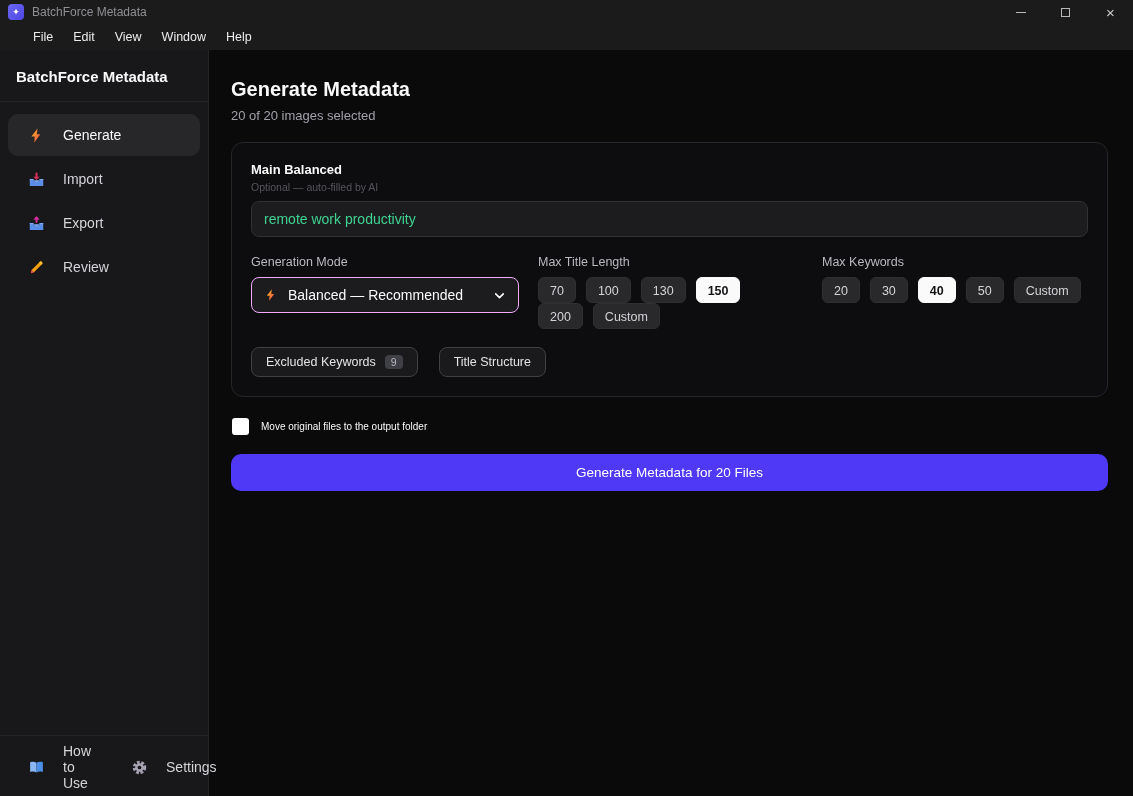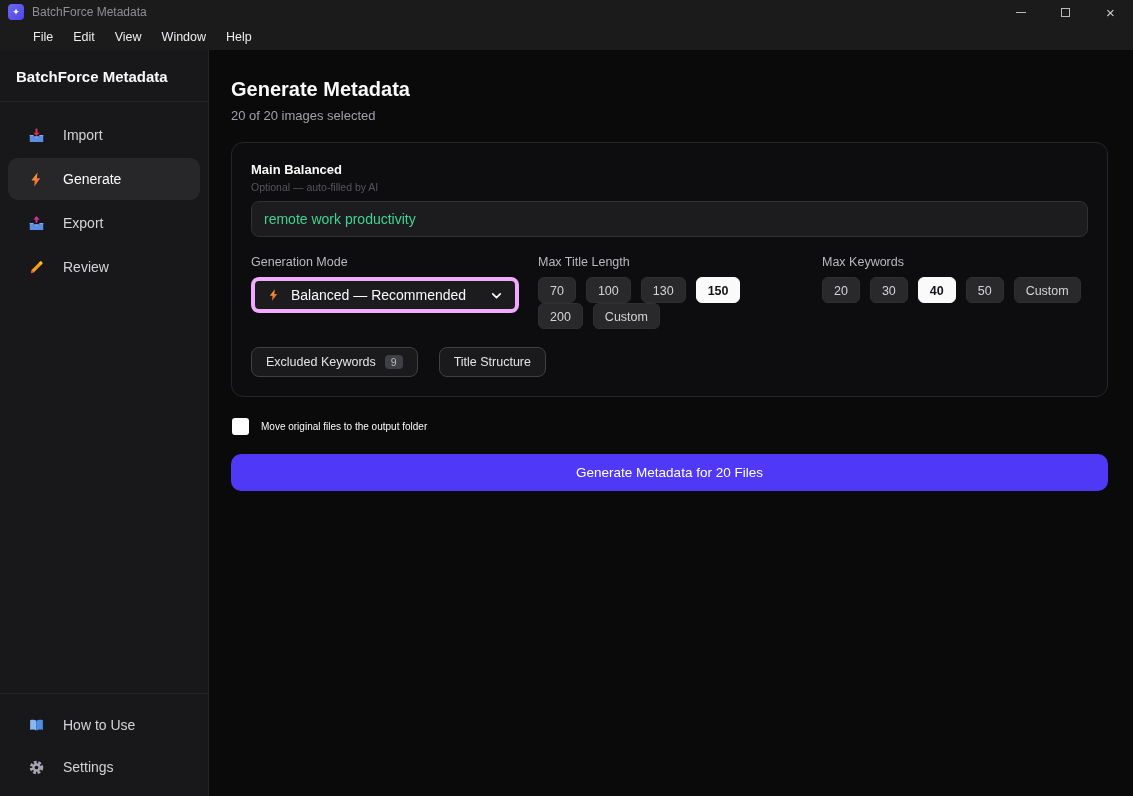--- a/index.html
+++ b/index.html
@@ -55,21 +55,21 @@
   .nav { padding:12px 8px; display:flex; flex-direction:column; gap:2px; }
   .nav-item {
     height:42px; border-radius:10px; display:flex; align-items:center;
     padding:0 20px; gap:18px; cursor:pointer; color:#d4d4d8; font-size:14px;
   }
   .nav-item.active { background:#27272a; color:#fafafa; }
   .nav-icon { width:17px; height:17px; display:flex; align-items:center; justify-content:center; flex:0 0 auto; }
   .nav-icon svg { width:17px; height:17px; }
   .sidebar-footer {
     margin-top:auto; border-top:1px solid #242428; padding:10px 8px 8px 8px;
-    display:flex; flex-direction:column; gap:0px;
+    display:flex; flex-direction:row; gap:0px;
   }
 
   
   .main { flex:1; padding:28px 25px 0 22px; }
   .page-title { font-size:20px; font-weight:bold; color:#fafafa; }
   .page-subtitle { font-size:13px; color:#a1a1aa; margin-top:7px; }
 
   .card {
     margin-top:19px; background:#0d0d0f; border:1px solid #26262a;
     border-radius:12px; padding:19px; 
@@ -84,21 +84,21 @@
   }
 
   .controls-row { display:flex; margin-top:18px; }
   .ctrl-label { font-size:12.5px; color:#b9b9c0; }
   .col-mode { width:268px; margin-right:19px; }
   .col-title { width:284px; }
   .col-keywords { flex:1; }
 
   .select-box {
     margin-top:8px; width:268px; height:36px; border-radius:8px;
-    background:#1c1c1f; border:4px solid #f0abfc;
+    background:#1c1c1f; border:1px solid #f0abfc;
     display:flex; align-items:center; padding:0 12px; cursor:pointer;
   }
   .select-box svg.bolt { width:14px; height:14px; }
   .select-label { margin-left:10px; font-size:14px; color:#fafafa; }
   .select-box .chev { margin-left:auto; width:13px; height:13px; }
 
   .chip-group { margin-top:8px; display:flex; flex-wrap:wrap; gap:0 10px; max-width:240px; }
   .chip {
     height:26px; line-height:26px; padding:0 11px; border-radius:6px;
     background:#29292c; color:#d4d4d8; font-size:12.5px; cursor:pointer;
@@ -155,45 +155,45 @@
 </div>
 
 <div class="app">
 
   <div class="sidebar">
     <div class="sidebar-header">
       <div class="sidebar-header-title">BatchForce Metadata</div>
     </div>
 
     <div class="nav">
-      <div class="nav-item">
-        <span class="nav-icon">
-          <svg viewBox="0 0 24 24">
-            <rect x="10.6" y="2" width="2.8" height="7" rx="1" fill="#d5305a"></rect>
-            <path d="M7.6 8h8.8L12 12.8z" fill="#d5305a"></path>
-            <path d="M2.5 11.2h5.1a4.4 4.4 0 0 0 8.8 0h5.1V21h-19z" fill="#5b8ee6"></path>
-            <path d="M2.5 11.2h5.1a4.4 4.4 0 0 0 8.8 0h5.1v2h-19z" fill="#7fa8ef"></path>
-          </svg>
-        </span>
-        <span>Import</span>
-      </div>
-
       <div class="nav-item active">
         <span class="nav-icon">
           <svg viewBox="0 0 24 24">
             <defs>
               <linearGradient id="boltGrad" x1="0" y1="0" x2="1" y2="1">
                 <stop offset="0" stop-color="#fbbf24"></stop>
                 <stop offset="1" stop-color="#ef4444"></stop>
               </linearGradient>
             </defs>
             <path d="M13.4 2L4.8 13.4h4.7L8.9 22l8.5-11.6h-4.9z" fill="url(#boltGrad)"></path>
           </svg>
         </span>
         <span>Generate</span>
+      </div>
+
+      <div class="nav-item">
+        <span class="nav-icon">
+          <svg viewBox="0 0 24 24">
+            <rect x="10.6" y="2" width="2.8" height="7" rx="1" fill="#d5305a"></rect>
+            <path d="M7.6 8h8.8L12 12.8z" fill="#d5305a"></path>
+            <path d="M2.5 11.2h5.1a4.4 4.4 0 0 0 8.8 0h5.1V21h-19z" fill="#5b8ee6"></path>
+            <path d="M2.5 11.2h5.1a4.4 4.4 0 0 0 8.8 0h5.1v2h-19z" fill="#7fa8ef"></path>
+          </svg>
+        </span>
+        <span>Import</span>
       </div>
 
       <div class="nav-item">
         <span class="nav-icon">
           <svg viewBox="0 0 24 24">
             <rect x="10.6" y="5" width="2.8" height="6" rx="1" fill="#d5309a"></rect>
             <path d="M7.6 6.2h8.8L12 1.4z" fill="#d5309a"></path>
             <path d="M2.5 11.2h5.1a4.4 4.4 0 0 0 8.8 0h5.1V21h-19z" fill="#5b8ee6"></path>
             <path d="M2.5 11.2h5.1a4.4 4.4 0 0 0 8.8 0h5.1v2h-19z" fill="#7fa8ef"></path>
           </svg>

